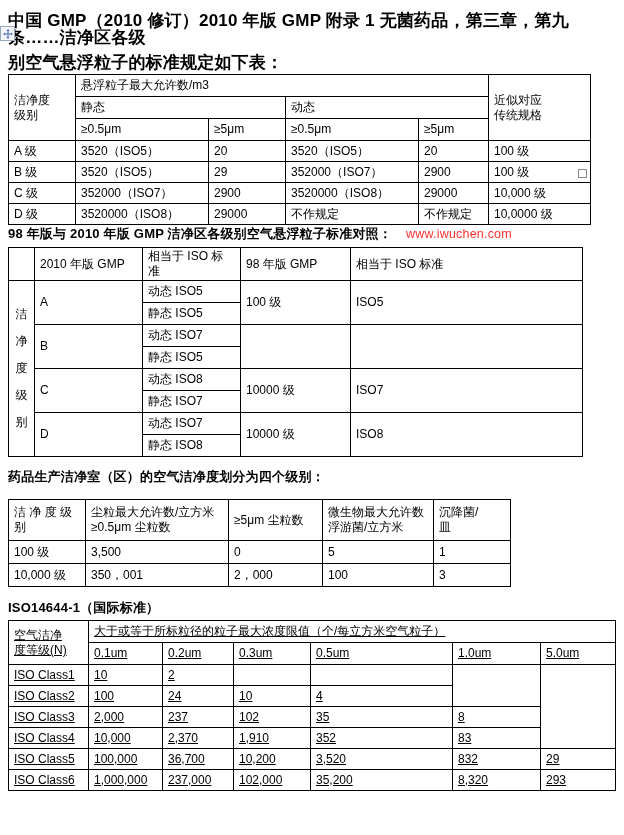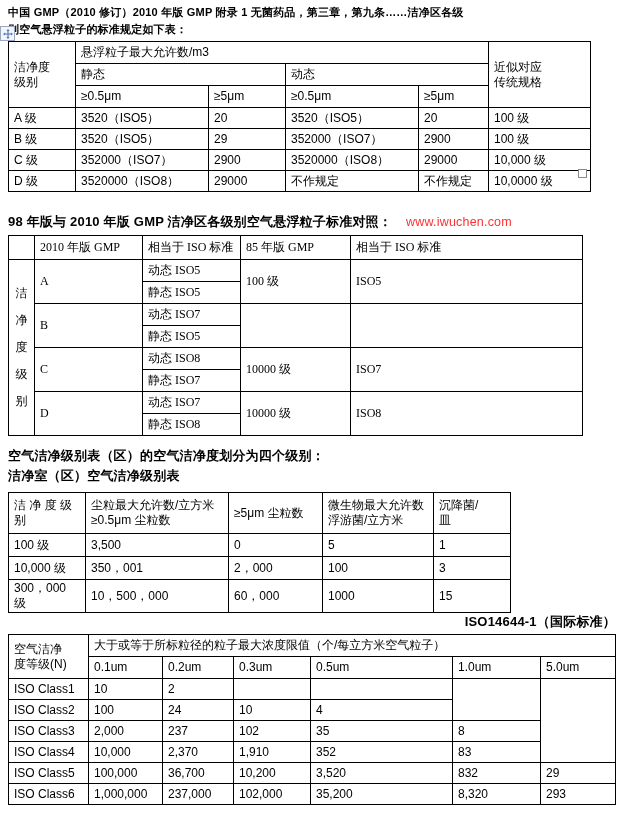--- a/index.html
+++ b/index.html
@@ -1,45 +1,45 @@
 <!DOCTYPE html>
 <html><head>
 <meta charset="utf-8">
 <style>
   html,body{margin:0;padding:0;background:#fff;}
   body{width:624px;height:835px;font-family:"Liberation Sans","DejaVu Sans",sans-serif;color:#000;}
   .page{position:relative;box-sizing:border-box;width:624px;height:835px;padding:4px 8px 0 8px;overflow:hidden;}
-  .title-line{font-size:11px;line-height:17px;font-weight:bold;letter-spacing:.2px;}
+  .title-line{font-size:17px;line-height:17px;font-weight:bold;letter-spacing:.2px;margin-top:8px;}
   .sec-heading{font-size:13px;line-height:17px;font-weight:bold;letter-spacing:.2px;}
   .link{color:#ff3030;font-weight:normal;font-size:12.5px;margin-left:14px;text-decoration:none;cursor:pointer;}
   table{border-collapse:collapse;table-layout:fixed;}
   td{border:1px solid #000;font-size:12px;line-height:15px;padding:1px 5px;vertical-align:middle;text-align:left;overflow:hidden;}
   .pre{white-space:pre-line;}
   
   .t1{width:582px;margin-top:3px;}
   .t1 td{height:18px;}
   .t1 .hrow td{height:19px;}
   
-  .t2{width:574px;margin-top:4px;font-family:Liberation Serif, serif;}
+  .t2{width:574px;margin-top:4px;}
   .t2 td{height:19px;}
   .t2 .corner{height:21px;}
   .vert-cell{padding:4px;}
   .vert-txt{width:14px;margin:0 auto;word-break:break-all;line-height:27px;text-align:center;font-size:12px;}
   
-  .t3{width:502px;margin-top:8px;padding-left:16px;}
+  .t3{width:502px;margin-top:14px;padding-left:16px;}
   .t3 td{height:20px;}
   .t3 .hrow td{height:38px;vertical-align:middle;}
   
   .t4{width:607px;margin-top:4px;}
-  .t4 td{height:18px;}
+  .t4 td{height:18px;text-decoration:underline;}
   .t4 .hrow td{height:19px;}
-  .mt-sec2{margin-top:21px;}
+  .mt-sec2{}
   .mt-sec3{margin-top:11px;}
   .mt-sec3b{margin-top:3px;}
-  .mt-sec4{text-align:right;}
+  .mt-sec4{margin-top:12px;}
   .move-handle{position:absolute;left:0;top:26px;width:13px;height:13px;border:1px solid #9aa7bd;background:#f3f5f9;display:flex;align-items:center;justify-content:center;cursor:move;}
   .resize-handle{position:absolute;left:578px;top:169px;width:7px;height:7px;border:1px solid #8a8a8a;background:#fff;cursor:nwse-resize;}
 </style>
 </head>
 <body>
 
 <div class="page">
 
   <div class="move-handle">
     <svg width="10" height="10" viewBox="0 0 10 10">
@@ -123,21 +123,21 @@
         <col style="width:108px">
         <col style="width:98px">
         <col style="width:110px">
         <col style="width:232px">
       </colgroup>
     <tbody>
         <tr class="hrow">
       <td class="corner"></td>
       <td>2010 年版 GMP</td>
       <td>相当于 ISO 标准</td>
-      <td>85 年版 GMP</td>
+      <td>98 年版 GMP</td>
       <td>相当于 ISO 标准</td>
     </tr>
     <tr>
       <td rowspan="8" class="vert-cell">
             <div class="vert-txt">洁净度级别</div>
           </td>
       <td rowspan="2">A</td>
       <td>动态 ISO5</td>
       <td rowspan="2">100 级</td>
       <td rowspan="2">ISO5</td>
@@ -168,22 +168,21 @@
       <td>动态 ISO7</td>
       <td rowspan="2">10000 级</td>
       <td rowspan="2">ISO8</td>
     </tr>
     <tr>
       <td>静态 ISO8</td>
     </tr>
   </tbody>
     </table>
 
-  <div class="sec-heading mt-sec3">空气洁净级别表（区）的空气洁净度划分为四个级别：</div>
-  <div class="sec-heading mt-sec3b">洁净室（区）空气洁净级别表</div>
+  <div class="sec-heading mt-sec3">药品生产洁净室（区）的空气洁净度划分为四个级别：</div>
 
   <table class="t3">
     <colgroup>
         <col style="width:77px">
         <col style="width:143px">
         <col style="width:94px">
         <col style="width:111px">
         <col style="width:77px">
       </colgroup>
     <tbody>
@@ -205,27 +204,20 @@
       <td>5</td>
       <td>1</td>
     </tr>
     <tr>
       <td>10,000 级</td>
       <td>350，001</td>
       <td>2，000</td>
       <td>100</td>
       <td>3</td>
     </tr>
-    <tr>
-      <td>300，000 级</td>
-      <td>10，500，000</td>
-      <td>60，000</td>
-      <td>1000</td>
-      <td>15</td>
-    </tr>
   </tbody>
     </table>
 
   <div class="sec-heading mt-sec4">ISO14644-1（国际标准）</div>
 
   <table class="t4">
     <colgroup>
         <col style="width:80px">
         <col style="width:74px">
         <col style="width:71px">

